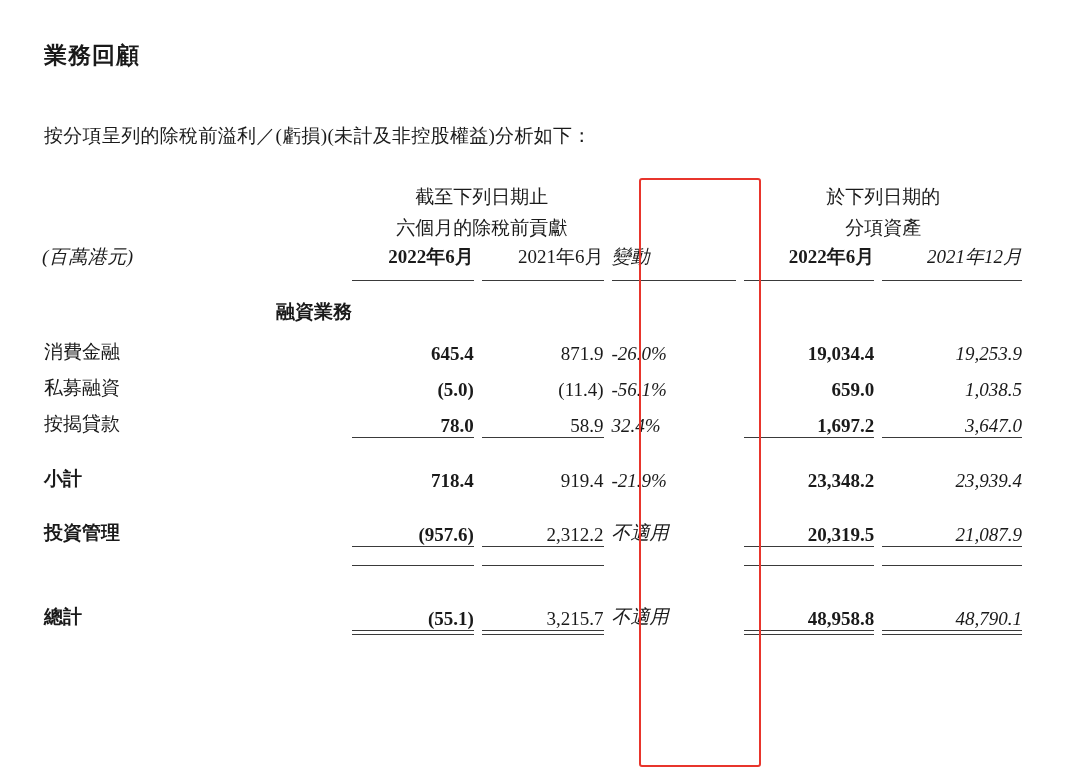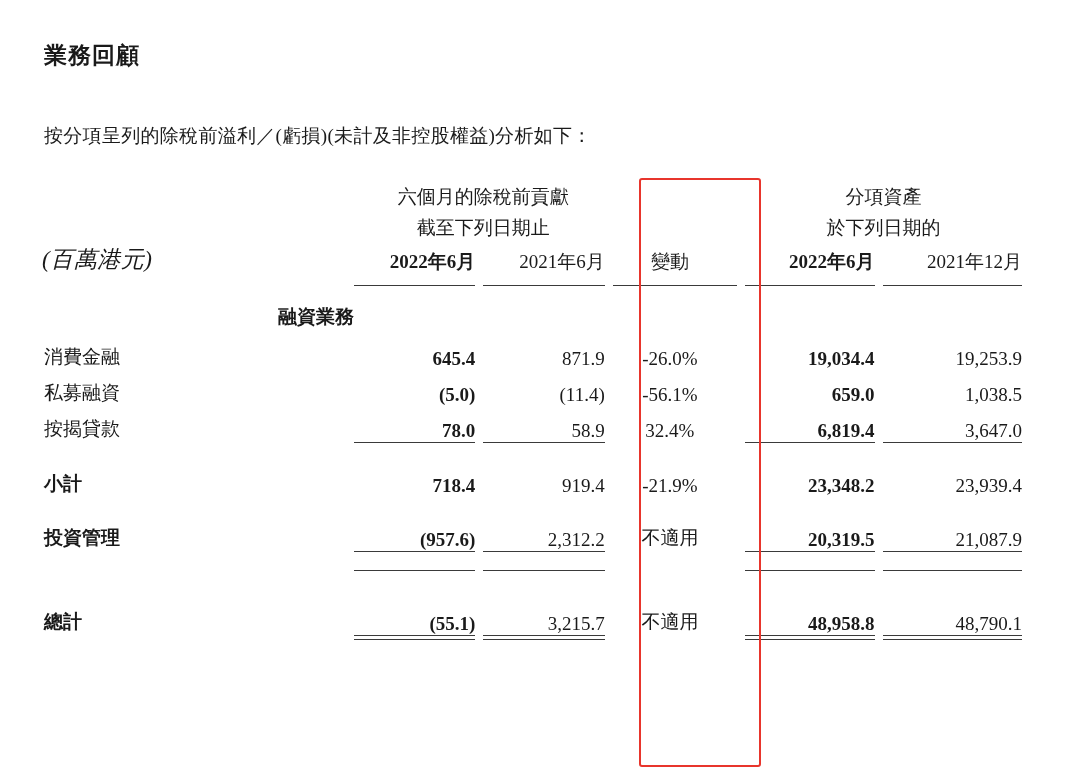--- a/index.html
+++ b/index.html
@@ -40,37 +40,37 @@
     width: 100%;
     font-size: 19px;
   }
   table.fin td, table.fin th {
     padding: 0;
     vertical-align: bottom;
     white-space: nowrap;
   }
   .col-label { width: 360px; text-align: left; }
   .col-num   { width: 130px; text-align: right; padding-right: 8px !important; }
-  .col-chg   { width: 128px; text-align: center; padding-right: 18px !important; }
+  .col-chg   { width: 128px; text-align: left; padding-right: 18px !important; font-style: italic; }
   .col-num2  { width: 140px; text-align: right; padding-right: 8px !important; }
-  .col-num3  { width: 150px; text-align: right; padding-right: 0 !important; }
+  .col-num3  { width: 150px; text-align: right; padding-right: 0 !important; font-style: italic; }
 
   .hdr-cell {
     text-align: center;
     font-size: 19px;
     line-height: 1.5;
     padding-bottom: 2px !important;
   }
   .hdr-span-left { text-align: center; }
   .hdr-span-right { text-align: center; }
   .hdr-row-3 td { padding-bottom: 10px !important; }
   .bold { font-weight: bold; }
   .unit-label {
     font-style: italic;
-    font-size: 23px;
+    font-size: 19px;
     letter-spacing: 0.5px;
   }
   .grp-name {
     font-weight: bold;
     font-size: 19px;
     padding-top: 18px !important;
     padding-bottom: 4px !important;
     text-align: right;
   }
   .data-row td {
@@ -118,29 +118,29 @@
       <col class="col-label">
       <col class="col-num">
       <col class="col-num">
       <col class="col-chg">
       <col class="col-num2">
       <col class="col-num3">
     </colgroup>
     <thead>
       <tr>
         <td></td>
+        <td class="hdr-cell hdr-span-left" colspan="2">截至下列日期止</td>
+        <td></td>
+        <td class="hdr-cell hdr-span-right" colspan="2">於下列日期的</td>
+      </tr>
+      <tr>
+        <td></td>
         <td class="hdr-cell hdr-span-left" colspan="2">六個月的除稅前貢獻</td>
         <td></td>
         <td class="hdr-cell hdr-span-right" colspan="2">分項資產</td>
-      </tr>
-      <tr>
-        <td></td>
-        <td class="hdr-cell hdr-span-left" colspan="2">截至下列日期止</td>
-        <td></td>
-        <td class="hdr-cell hdr-span-right" colspan="2">於下列日期的</td>
       </tr>
       <tr class="hdr-row-3">
         <td class="unit-label">(百萬港元)</td>
         <td class="col-num bold">2022年6月</td>
         <td class="col-num">2021年6月</td>
         <td class="col-chg">變動</td>
         <td class="col-num2 bold">2022年6月</td>
         <td class="col-num3">2021年12月</td>
       </tr>
       <tr class="rule-row">
@@ -189,21 +189,21 @@
         <td class="col-chg">-56.1%</td>
         <td class="col-num2 bold">659.0</td>
         <td class="col-num3">1,038.5</td>
       </tr>
 
       <tr class="data-row">
         <td class="row-label">按揭貸款</td>
         <td class="col-num bold">78.0</td>
         <td class="col-num">58.9</td>
         <td class="col-chg">32.4%</td>
-        <td class="col-num2 bold">6,819.4</td>
+        <td class="col-num2 bold">1,697.2</td>
         <td class="col-num3">3,647.0</td>
       </tr>
 
       <tr class="rule-row">
         <td></td>
         <td>
             <div class="rule"></div>
           </td>
         <td>
             <div class="rule"></div>

